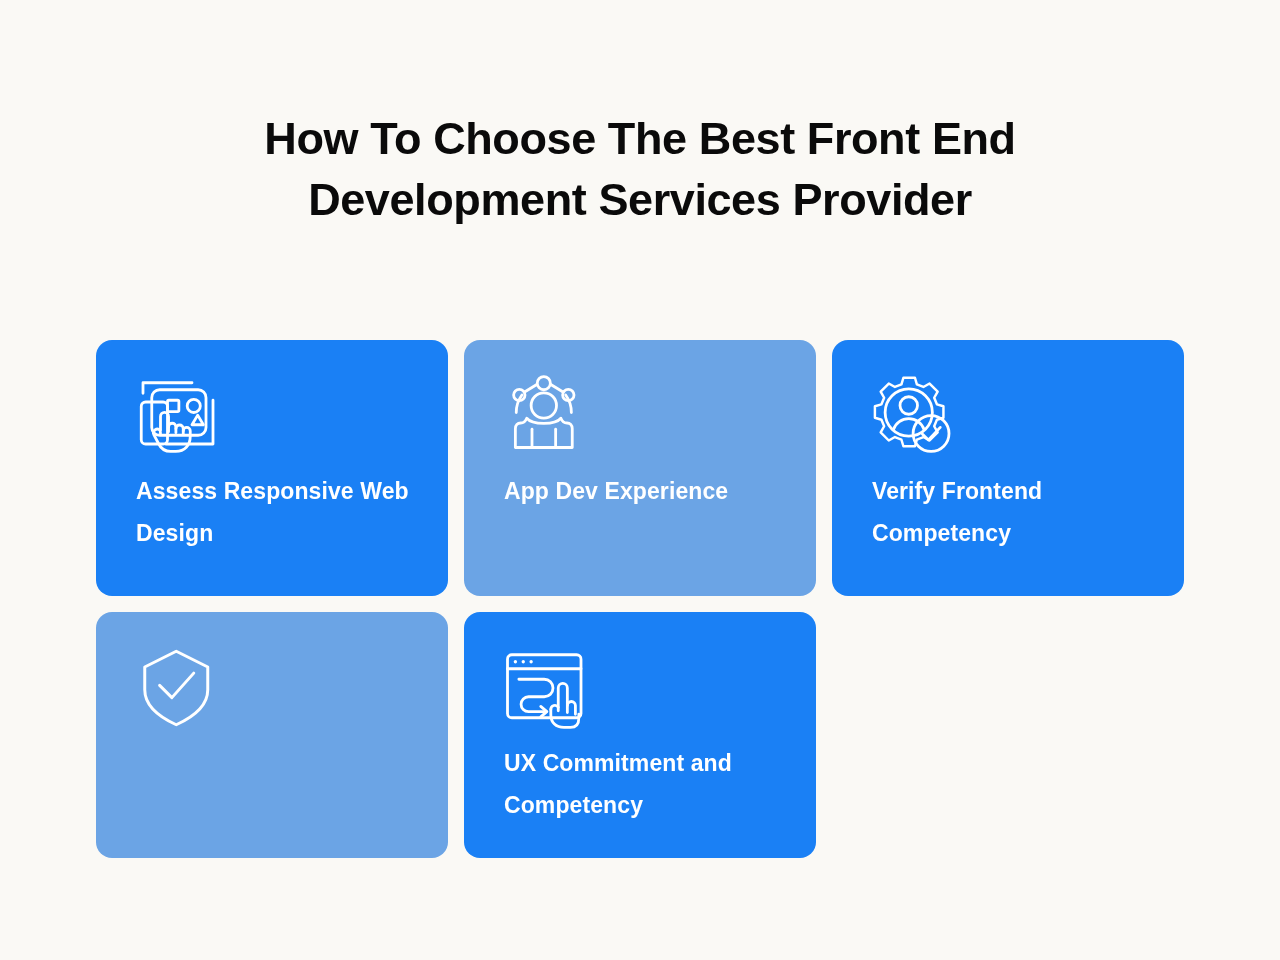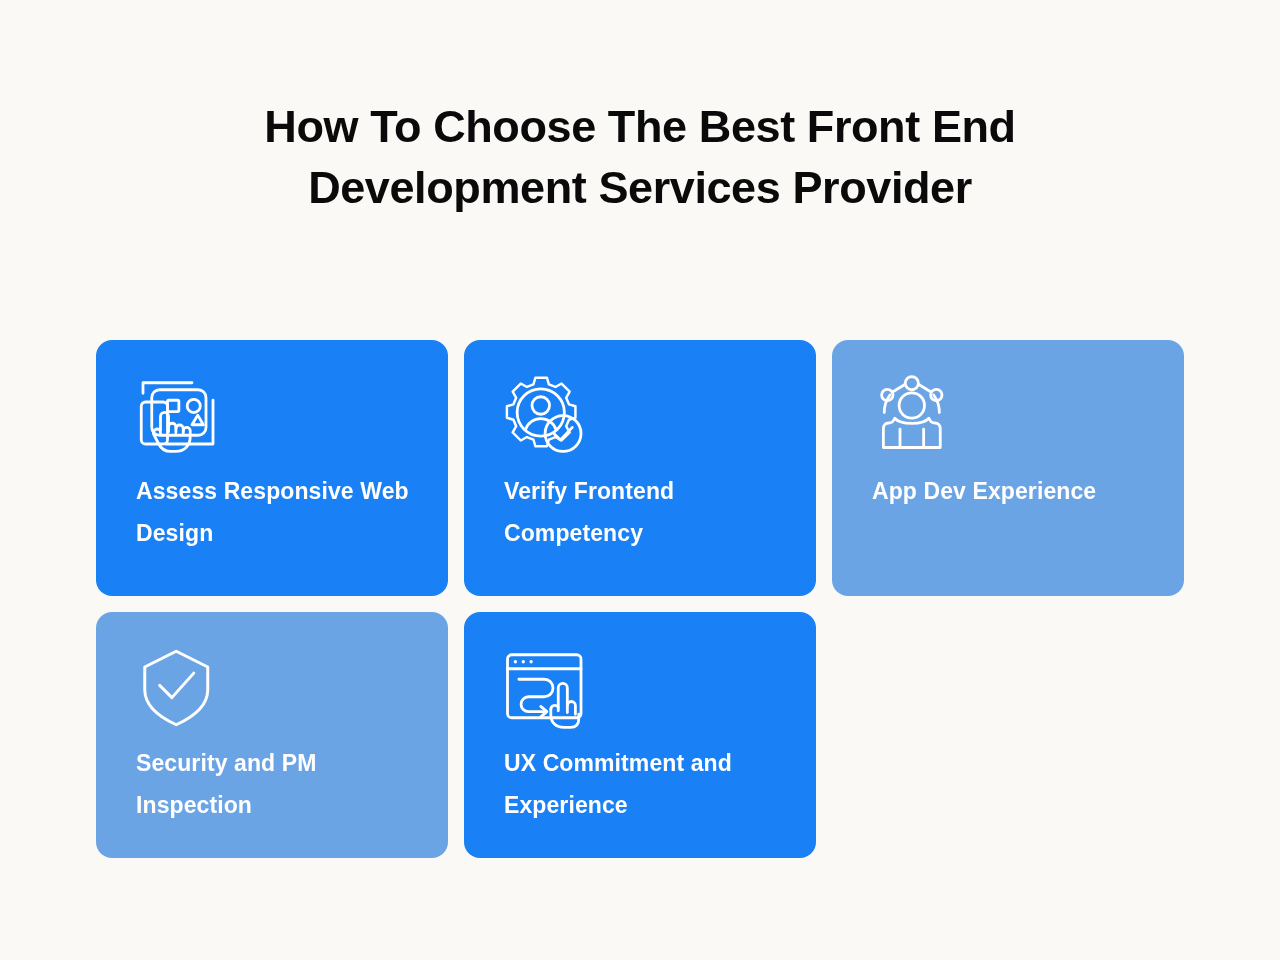--- a/index.html
+++ b/index.html
@@ -30,21 +30,21 @@
     text-align: center;
   }
 
   .title {
     font-size: 45px;
     font-weight: bold;
     line-height: 61px;
     letter-spacing: -0.4px;
     color: #0a0a0a;
     max-width: 830px;
-    margin: 0 auto;
+    margin: 12px auto;
   }
 
   
   .grid {
     position: absolute;
     left: 96px;
     top: 340px;
     width: 1088px;
     display: grid;
     grid-template-columns: 352px 352px 352px;
@@ -128,43 +128,20 @@
           <path d="M45.6 62.5 a4.2 4.2 0 0 1 8.4 0 V68.5"></path>
           <path d="M54 65 a4 4 0 0 1 8 0 v6.5
                    c0 10-6.5 17-16.5 17 h-6
                    c-7 0-11-3.5-13.5-8.5
                    l-5.5-10.5 a4.4 4.4 0 0 1 7-5.2 L28 68"></path>
         </svg>
       </div>
       <div class="card-label">Assess Responsive Web Design</div>
     </div>
 
-    <div class="card dark">
-      <div class="card-icon">
-        <svg viewBox="0 0 96 96" fill="none" stroke="#ffffff" stroke-width="3.2" stroke-linecap="round" stroke-linejoin="round">
-
-          <path d="M38.5 6 H53.5 L56 14.5 L64.5 18 L72.5 13.5 L83 24 L78.5 32 L82 40.5 L90.5 43 V58
-                   L82 60.5 L78.5 69 L83 77 L72.5 87.5 L64.5 83 L56 86.5 L53.5 95 H38.5
-                   L36 86.5 L27.5 83 L19.5 87.5 L9 77 L13.5 69 L10 60.5 L1.5 58 V43
-                   L10 40.5 L13.5 32 L9 24 L19.5 13.5 L27.5 18 L36 14.5 Z" transform="translate(2,-1) scale(0.88)"></path>
-
-          <circle cx="42" cy="44" r="27"></circle>
-
-          <circle cx="42" cy="36" r="10"></circle>
-
-          <path d="M24.5 63.5 a18.5 18.5 0 0 1 35 0"></path>
-
-          <circle cx="67.5" cy="68" r="20.5"></circle>
-
-          <path d="M57.5 68.5 L64.5 75.5 L78 61"></path>
-        </svg>
-      </div>
-      <div class="card-label">Verify Frontend Competency</div>
-    </div>
-
     <div class="card light">
       <div class="card-icon">
         <svg viewBox="0 0 96 96" fill="none" stroke="#ffffff" stroke-width="3.2" stroke-linecap="round" stroke-linejoin="round">
 
           <path d="M14 44 a34 34 0 0 1 6.5-20"></path>
 
           <path d="M77 44 a34 34 0 0 0-6.5-20"></path>
 
           <path d="M23.5 20.5 L37.5 12"></path>
           <path d="M53.5 12 L67.5 20.5"></path>
@@ -183,32 +160,54 @@
                    c1 2.5 2.5 5.5 7 5.5
                    3.5 0 6 2.5 6 6.5 V84 Z"></path>
 
           <path d="M32 84 V63"></path>
           <path d="M59 84 V63"></path>
         </svg>
       </div>
       <div class="card-label">App Dev Experience</div>
     </div>
 
+    <div class="card dark">
+      <div class="card-icon">
+        <svg viewBox="0 0 96 96" fill="none" stroke="#ffffff" stroke-width="3.2" stroke-linecap="round" stroke-linejoin="round">
+
+          <path d="M38.5 6 H53.5 L56 14.5 L64.5 18 L72.5 13.5 L83 24 L78.5 32 L82 40.5 L90.5 43 V58
+                   L82 60.5 L78.5 69 L83 77 L72.5 87.5 L64.5 83 L56 86.5 L53.5 95 H38.5
+                   L36 86.5 L27.5 83 L19.5 87.5 L9 77 L13.5 69 L10 60.5 L1.5 58 V43
+                   L10 40.5 L13.5 32 L9 24 L19.5 13.5 L27.5 18 L36 14.5 Z" transform="translate(2,-1) scale(0.88)"></path>
+
+          <circle cx="42" cy="44" r="27"></circle>
+
+          <circle cx="42" cy="36" r="10"></circle>
+
+          <path d="M24.5 63.5 a18.5 18.5 0 0 1 35 0"></path>
+
+          <circle cx="67.5" cy="68" r="20.5"></circle>
+
+          <path d="M57.5 68.5 L64.5 75.5 L78 61"></path>
+        </svg>
+      </div>
+      <div class="card-label">Verify Frontend Competency</div>
+    </div>
+
     <div class="card light">
       <div class="card-icon">
         <svg viewBox="0 0 96 96" fill="none" stroke="#ffffff" stroke-width="3.4" stroke-linecap="round" stroke-linejoin="round">
 
           <path d="M46 6 L82 24 V50
                    c0 18-14 30-36 40
                    C24 80 10 68 10 50 V24 Z"></path>
 
           <path d="M27 45 L41 59 L66 31"></path>
         </svg>
       </div>
-      <div class="card-label">Security and PM Inspection</div>
     </div>
 
     <div class="card dark">
       <div class="card-icon">
         <svg viewBox="0 0 96 96" fill="none" stroke="#ffffff" stroke-width="3.2" stroke-linecap="round" stroke-linejoin="round">
 
           <rect x="4" y="10" width="84" height="72" rx="5"></rect>
 
           <path d="M4 26 H88"></path>
 
@@ -220,17 +219,17 @@
 
           <path d="M42 69 L49 75 L42 81"></path>
 
           <path d="M62 74 V48 a5.2 5.2 0 0 1 10.4 0 V76"></path>
           <path d="M72.4 68 a4.6 4.6 0 0 1 9.2 0 V78"></path>
           <path d="M53.5 72.5 a4.6 4.6 0 0 1 8.5-2.5"></path>
           <path d="M53.5 72.5 v6 c0 9 6 14.5 15 14.5 h7.5
                    c6.5 0 9.5-4 9.5-10.5 V78"></path>
         </svg>
       </div>
-      <div class="card-label">UX Commitment and Experience</div>
+      <div class="card-label">UX Commitment and Competency</div>
     </div>
 
   </div>
 </div>
 
 </body></html>

